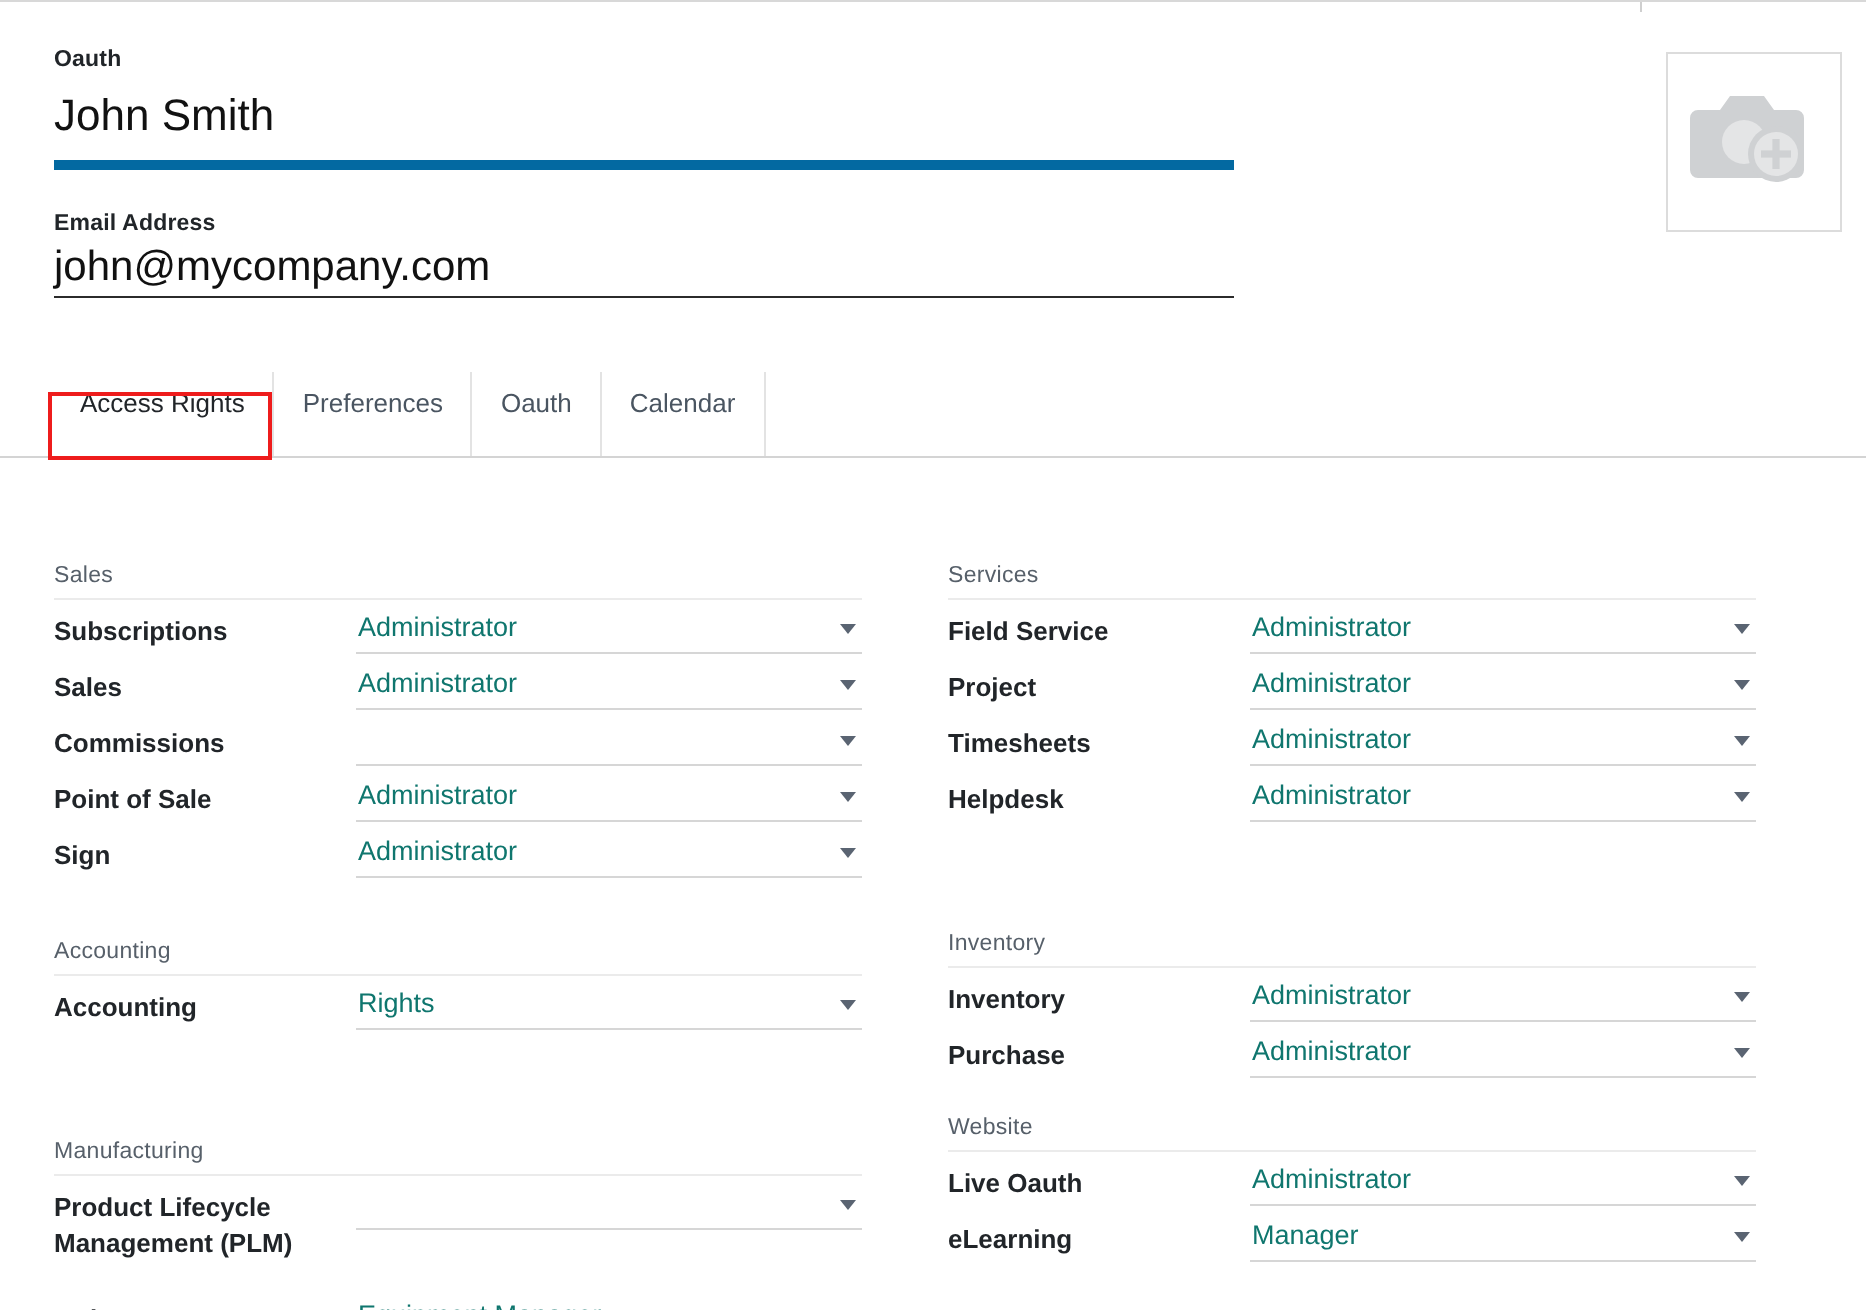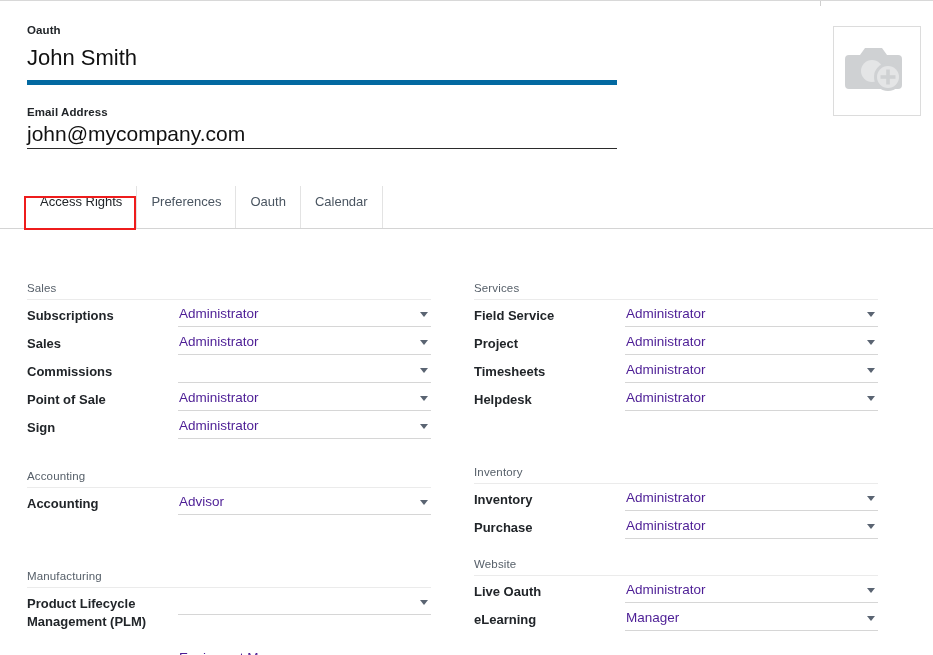--- a/index.html
+++ b/index.html
@@ -167,21 +167,21 @@
   }
   .row-field {
     flex: 1 1 auto;
     position: relative;
     border-bottom: 1px solid #d6d6d6;
     height: 24px;
     box-sizing: border-box;
   }
   .row-value {
     font-size: 13.5px;
-    color: #4c1d95;
+    color: #0f766e;
     line-height: 22px;
     white-space: nowrap;
     padding-left: 1px;
   }
   .caret {
     position: absolute;
     right: 3px;
     top: 9px;
     width: 0;
     height: 0;
@@ -286,21 +286,21 @@
       </div>
 
       <div class="spacer-md"></div>
 
       <div class="section">
         <div class="section-title">Accounting</div>
 
         <div class="row">
           <div class="row-label">Accounting</div>
           <div class="row-field">
-            <div class="row-value">Advisor</div>
+            <div class="row-value">Rights</div>
             <span class="caret"></span>
           </div>
         </div>
       </div>
 
       <div class="spacer-lg"></div>
 
       <div class="section">
         <div class="section-title">Manufacturing</div>
 

